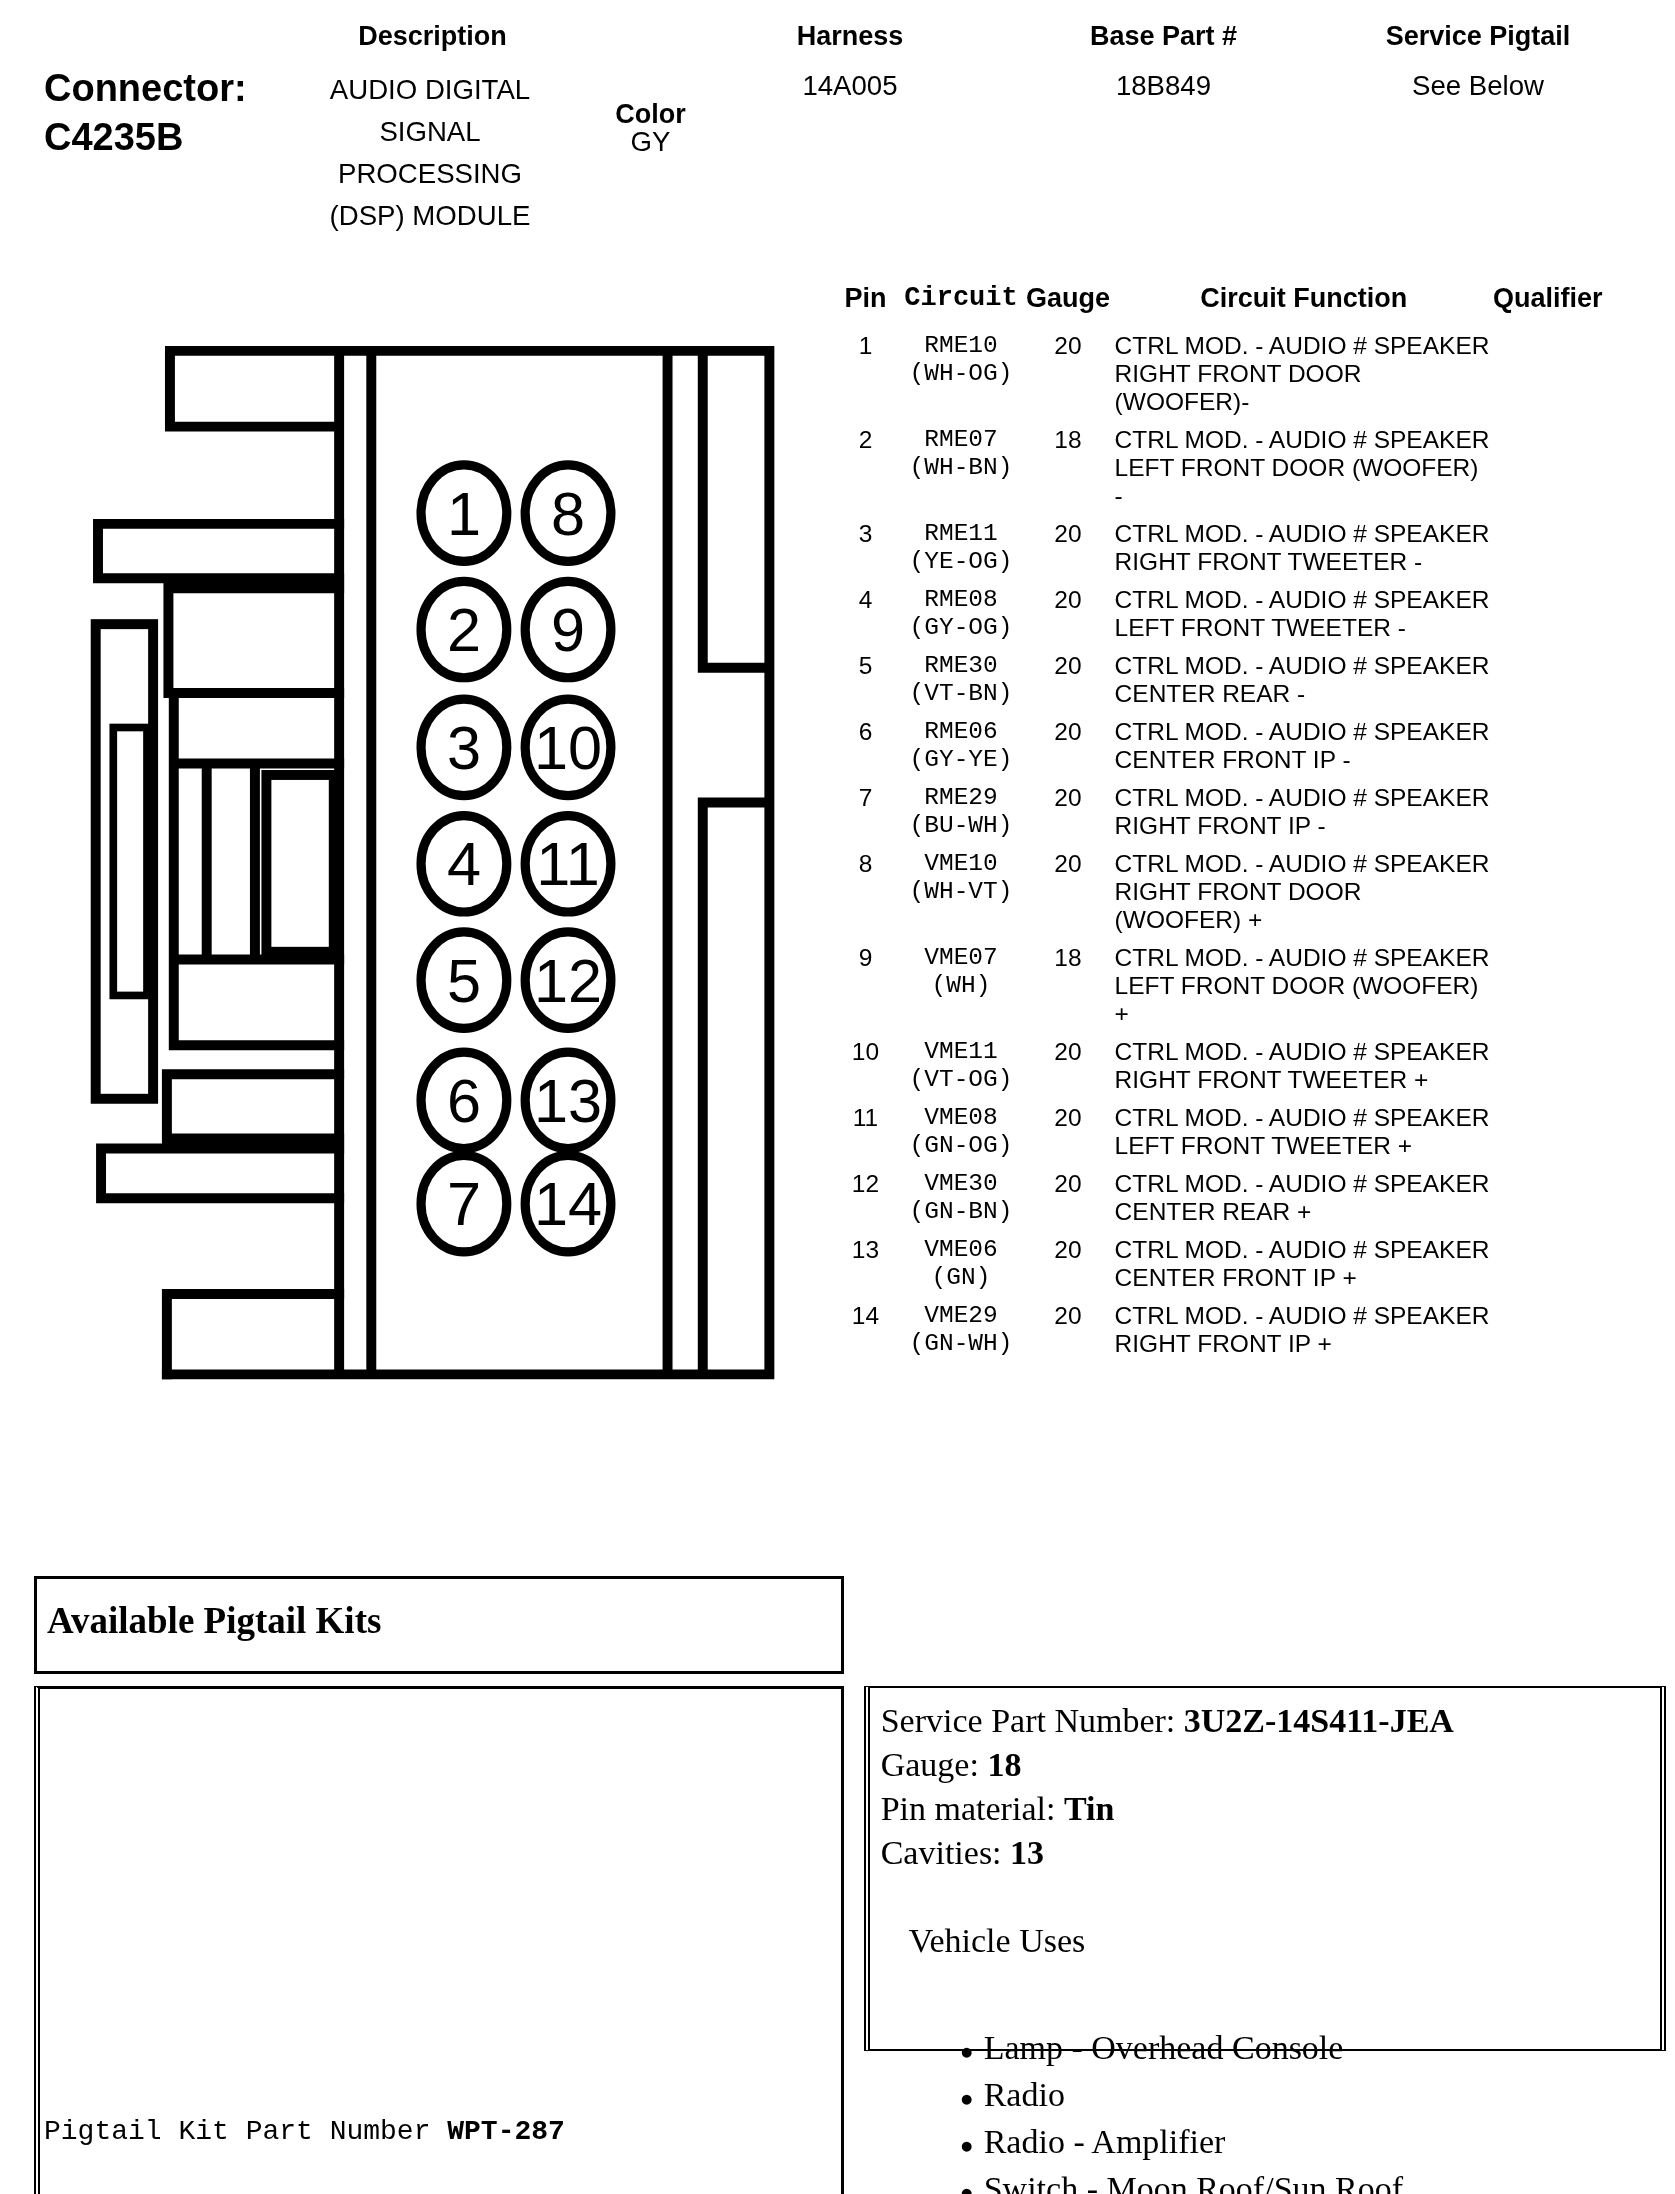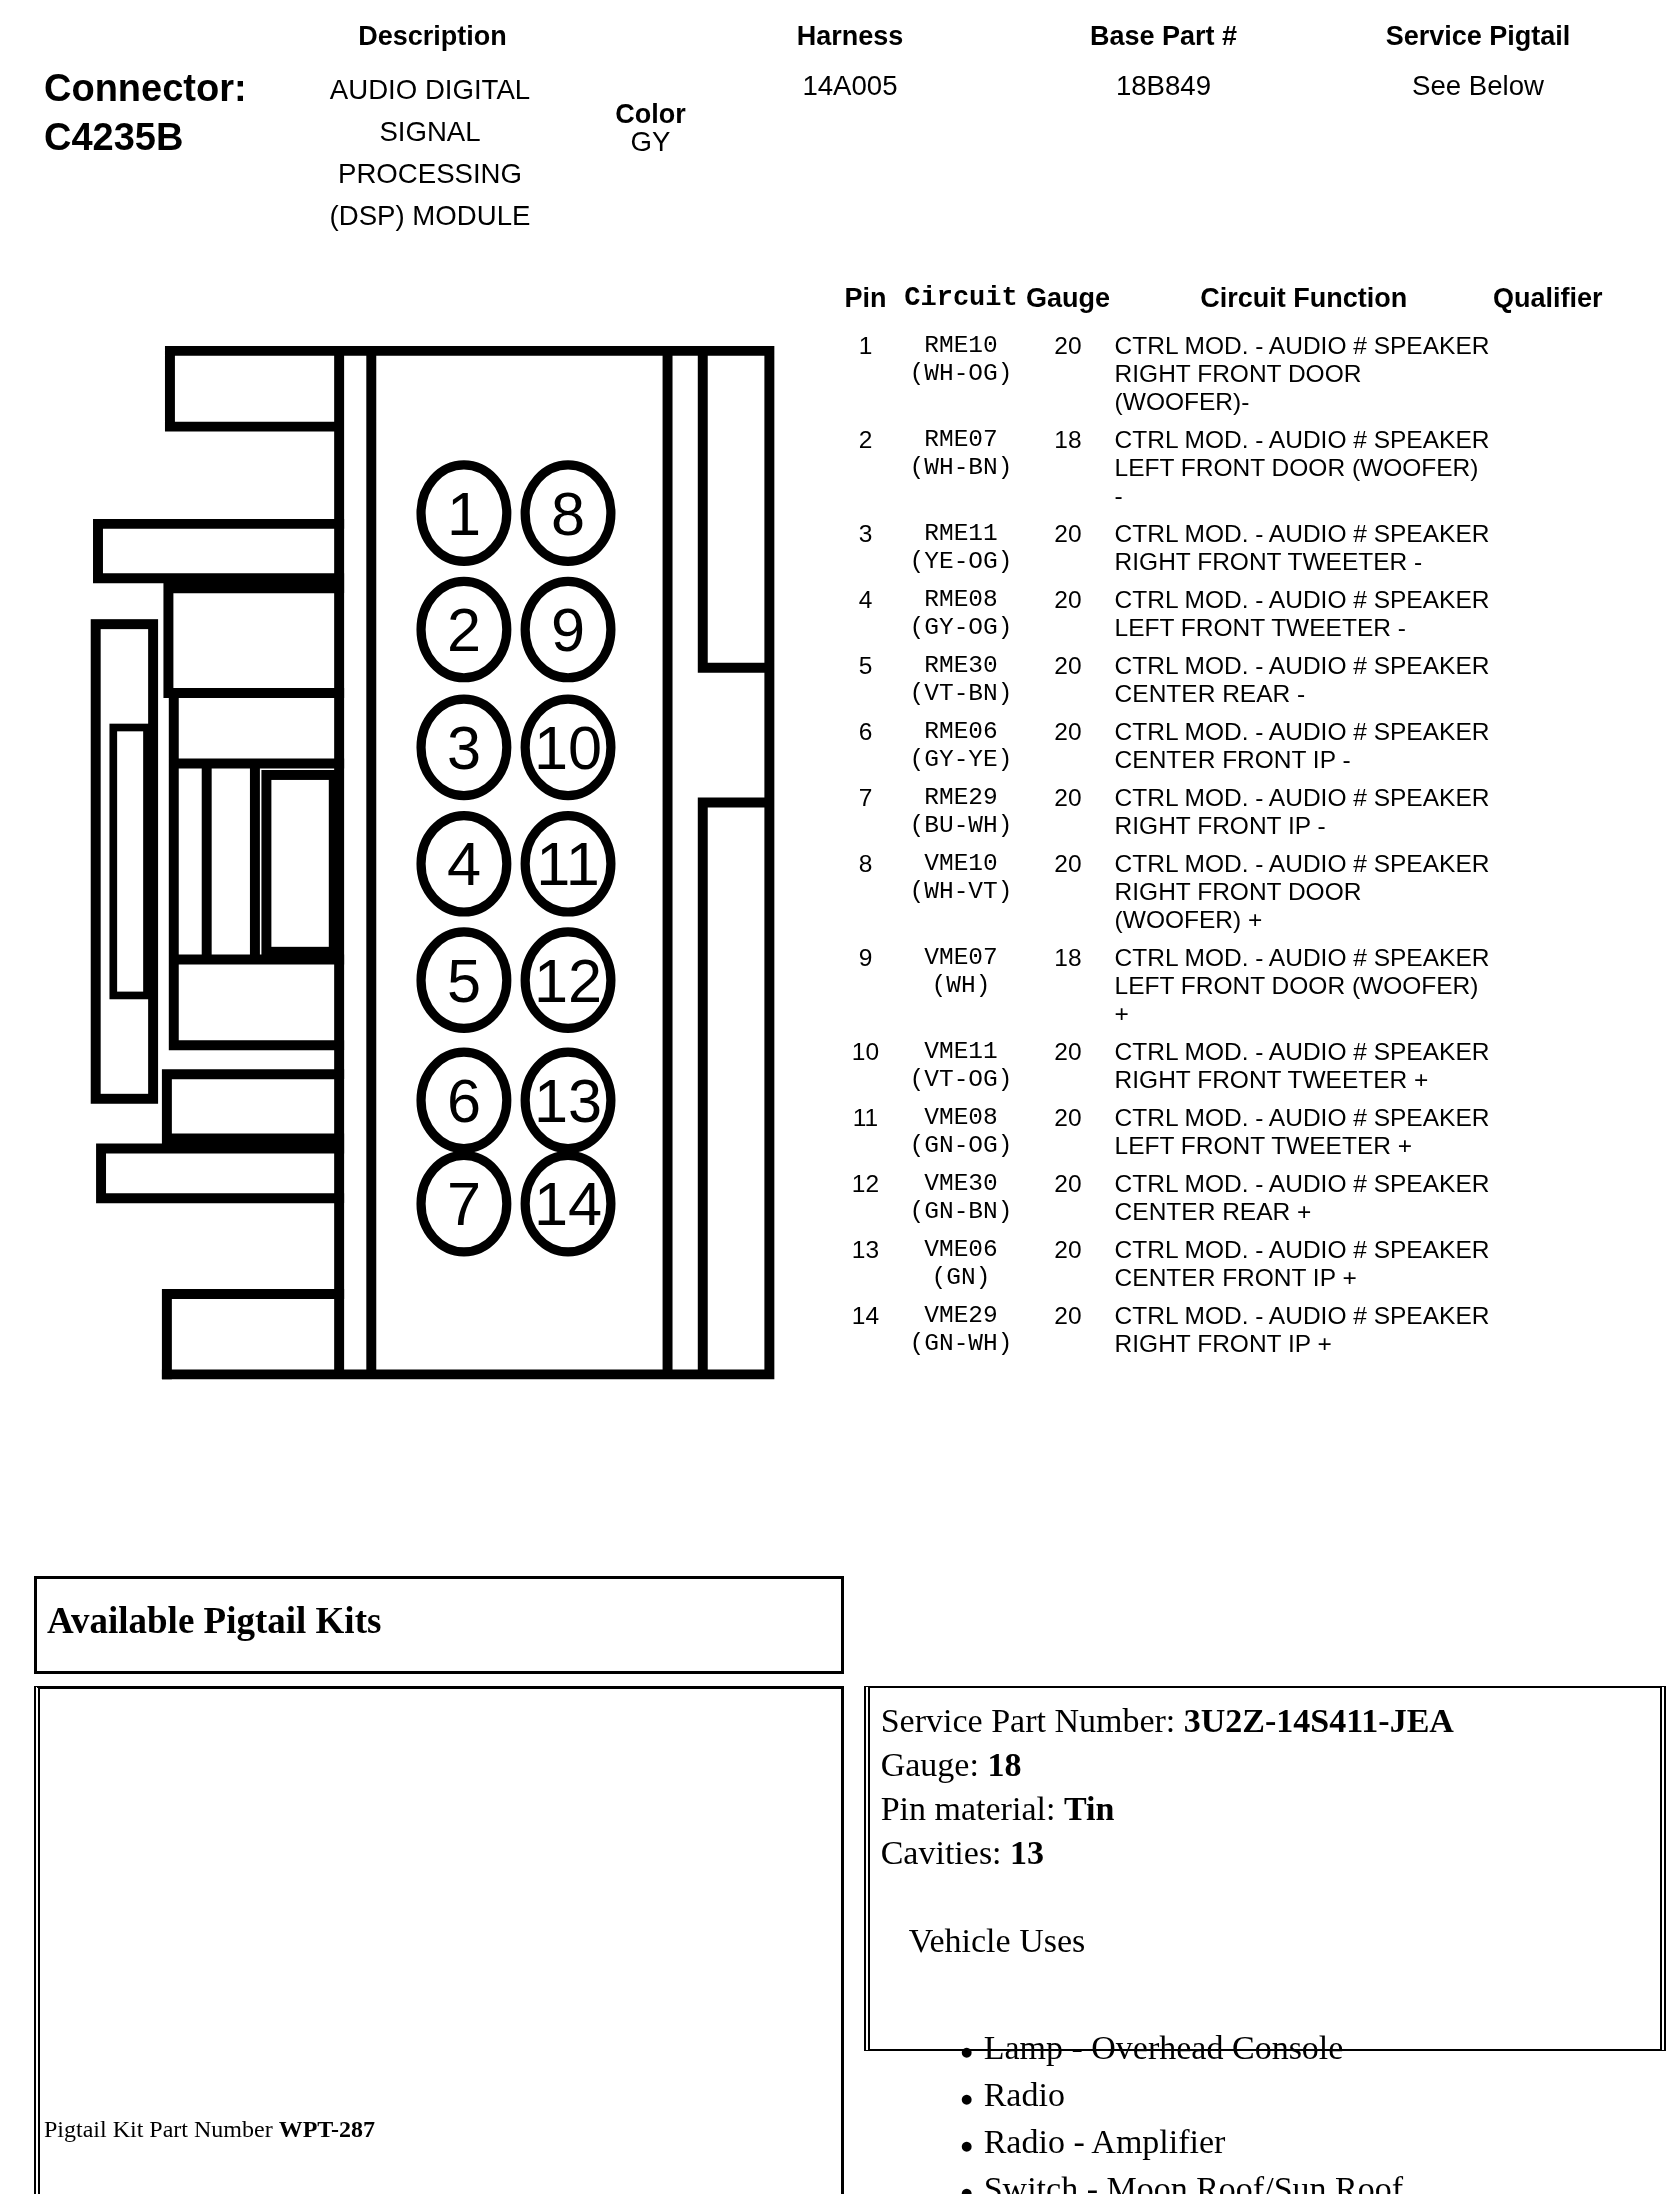--- a/index.html
+++ b/index.html
@@ -44,21 +44,21 @@
   .kits-header-box .title{
     font-family:"Liberation Serif",serif;font-weight:bold;font-size:37px;
     padding:20px 0 0 10px;
   }
   .kits-left-box{
     left:34px;top:1686px;width:810px;height:508px;
     border:3.1px solid #000;border-left:6.9px double #000;border-bottom:none;
     box-sizing:border-box;
   }
   .kit-part-line{
-    left:44px;top:2116px;font-family:Liberation Serif, serif;font-size:24px;
+    left:44px;top:2116px;font-family:Liberation Mono, monospace;font-size:28px;
   }
   .kit-part-line b{font-weight:bold;}
   .service-box{
     left:864px;top:1686px;width:802px;height:365px;
     border:2.3px solid #000;border-left:6.1px double #000;border-right:6.1px double #000;
     box-sizing:border-box;padding:10.7px 0 0 10.7px;
     font-family:"Liberation Serif",serif;font-size:34px;line-height:44px;
   }
   .service-box .val{font-weight:bold;}
   .vehicle-uses-title{margin-top:44px;margin-left:28px;}

